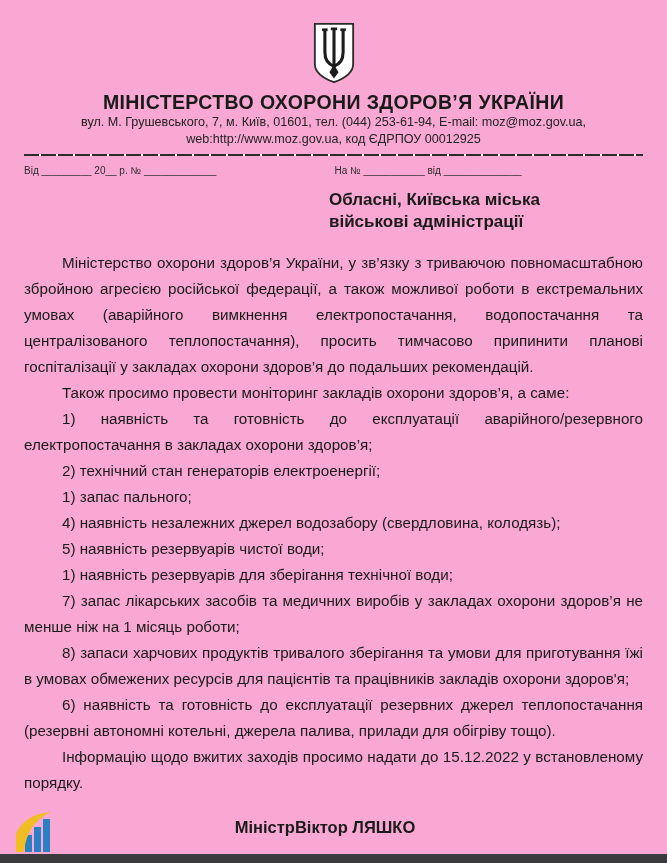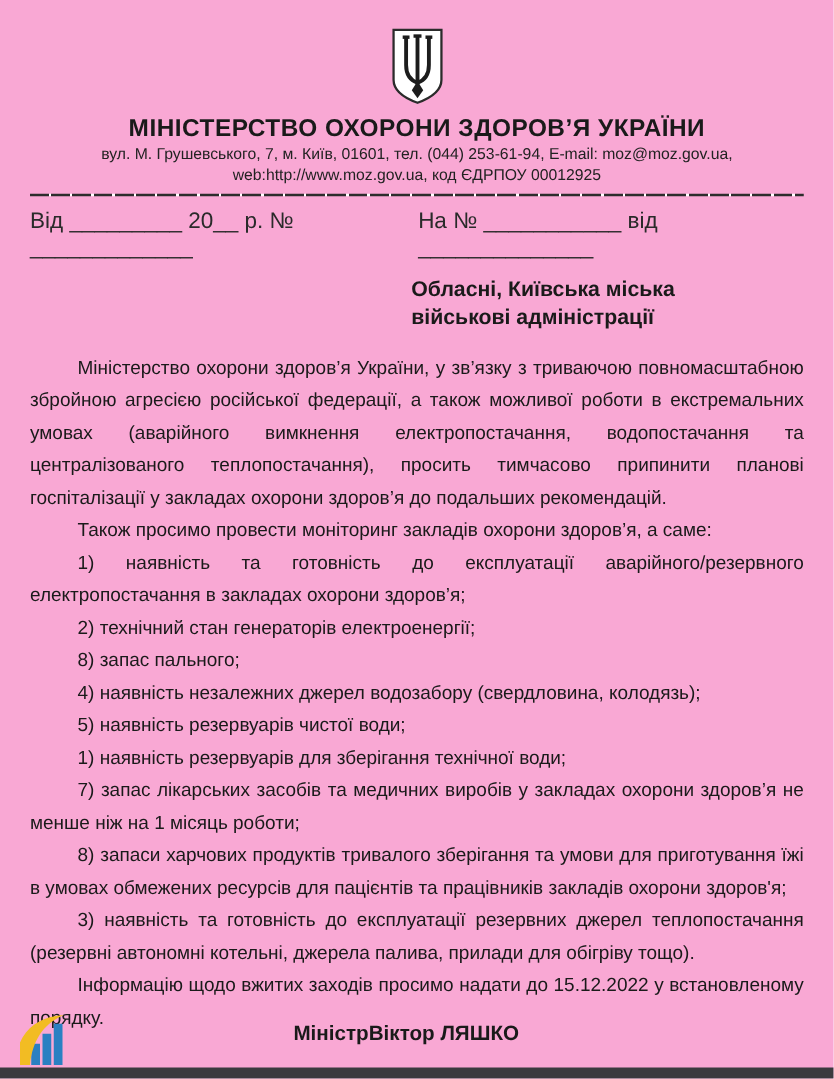--- a/index.html
+++ b/index.html
@@ -37,21 +37,21 @@
     color: #222;
   }
   .separator {
     margin: 7px 24px 0 24px;
     height: 2px;
     background: repeating-linear-gradient(90deg, #2c2c2c 0 15px, #ffffff 15px 17px);
   }
   .ref-row {
     display: flex;
     margin: 9px 24px 0 24px;
-    font-size: 18px;
+    font-size: 10px;
     color: #2a2a2a;
     align-items: center;
   }
   .ref-left  { width: 50%; }
   .ref-right { width: 50%; padding-left: 2px; }
   .addressee {
     margin: 13px 24px 0 329px;
     font-size: 17px;
     font-weight: bold;
     line-height: 22px;
@@ -132,27 +132,27 @@
   <div class="addressee">
     <div>Обласні, Київська міська</div>
     <div>військові адміністрації</div>
   </div>
 
   <div class="body-text">
     <p>Міністерство охорони здоров’я України, у зв’язку з триваючою повномасштабною збройною агресією російської федерації, а також можливої роботи в екстремальних умовах (аварійного вимкнення електропостачання, водопостачання та централізованого теплопостачання), просить тимчасово припинити планові госпіталізації у закладах охорони здоров’я до подальших рекомендацій.</p>
     <p>Також просимо провести моніторинг закладів охорони здоров’я, а саме:</p>
     <p>1) наявність та готовність до експлуатації аварійного/резервного електропостачання в закладах охорони здоров’я;</p>
     <p>2) технічний стан генераторів електроенергії;</p>
-    <p>8) запас пального;</p>
+    <p>1) запас пального;</p>
     <p>4) наявність незалежних джерел водозабору (свердловина, колодязь);</p>
     <p>5) наявність резервуарів чистої води;</p>
     <p>1) наявність резервуарів для зберігання технічної води;</p>
     <p>7) запас лікарських засобів та медичних виробів у закладах охорони здоров’я не менше ніж на 1 місяць роботи;</p>
     <p>8) запаси харчових продуктів тривалого зберігання та умови для приготування їжі в умовах обмежених ресурсів для пацієнтів та працівників закладів охорони здоров'я;</p>
-    <p>3) наявність та готовність до експлуатації резервних джерел теплопостачання (резервні автономні котельні, джерела палива, прилади для обігріву тощо).</p>
+    <p>6) наявність та готовність до експлуатації резервних джерел теплопостачання (резервні автономні котельні, джерела палива, прилади для обігріву тощо).</p>
     <p>Інформацію щодо вжитих заходів просимо надати до 15.12.2022 у встановленому порядку.</p>
   </div>
 
   <div class="signature-row">
     <span>Міністр</span>
     <span>Віктор ЛЯШКО</span>
   </div>
 
   <span class="watermark">
     <svg width="42" height="42" viewBox="0 0 42 42" aria-hidden="true">

